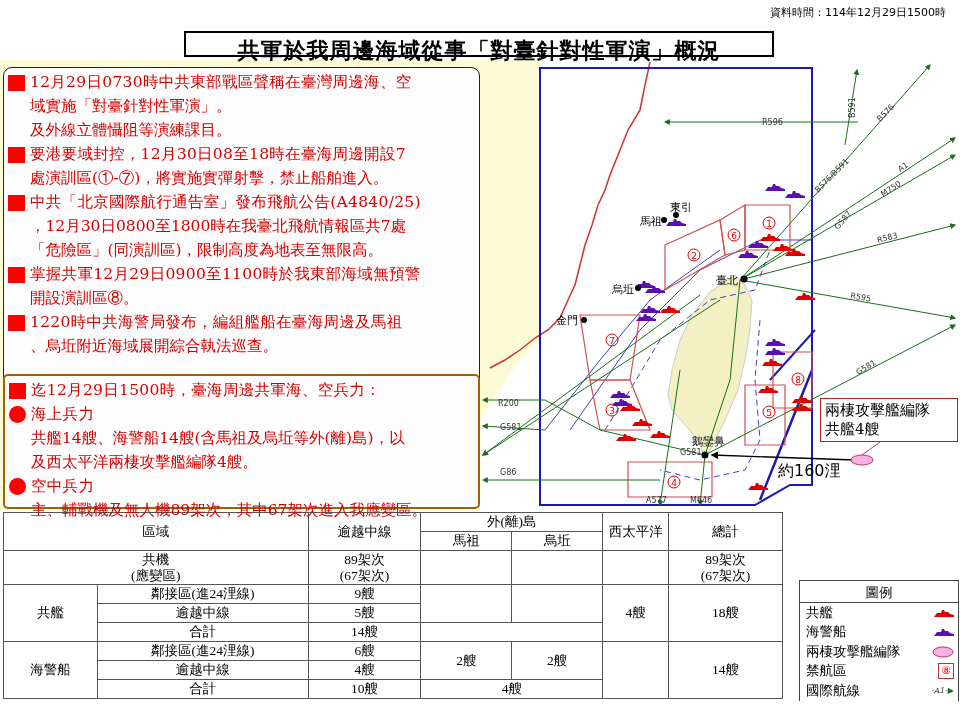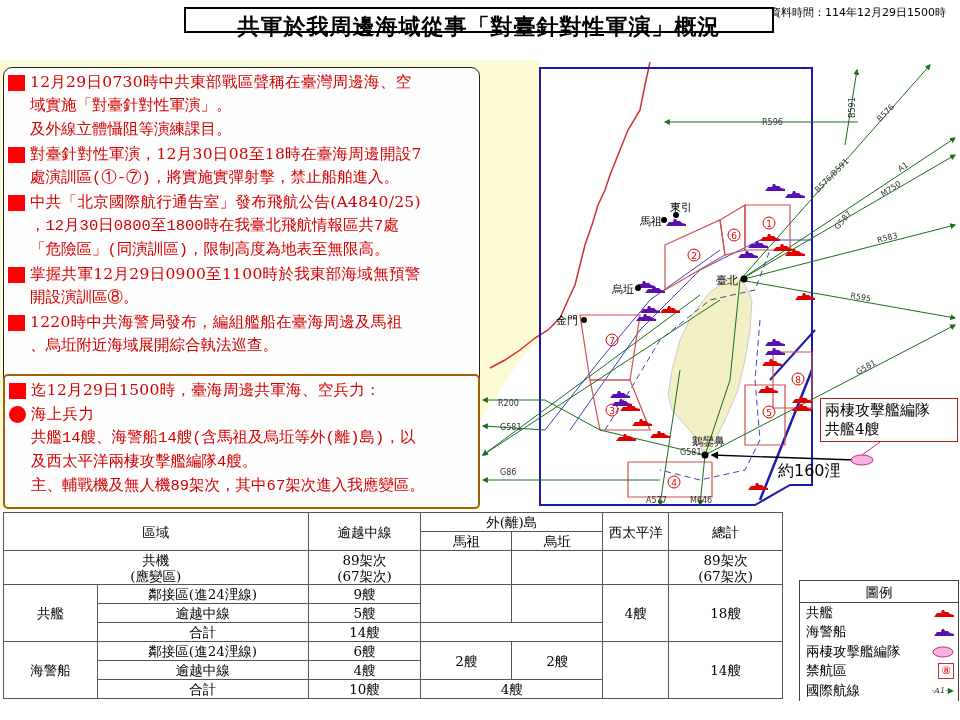--- a/index.html
+++ b/index.html
@@ -1,27 +1,27 @@
 <!DOCTYPE html>
 <html><head>
 <meta charset="utf-8">
 <style>
   * { box-sizing: border-box; margin: 0; padding: 0; }
   body { width: 960px; height: 720px; background: #fff; font-family: "DejaVu Serif", "Liberation Serif", serif; position: relative; overflow: hidden; }
   .ts { position: absolute; right: 14px; top: 5px; font-size: 11px; font-family: "DejaVu Sans", "Liberation Sans", sans-serif; font-weight: normal; color: #000; }
-  .title { position: absolute; left: 184px; top: 7px; width: 590px; height: 26px; border: 2px solid #000; background: #fff; font-size: 22px; font-weight: bold; text-align: center; line-height: 34px; letter-spacing: 1px; z-index: 5; }
+  .title { position: absolute; left: 184px; top: 31px; width: 590px; height: 26px; border: 2px solid #000; background: #fff; font-size: 22px; font-weight: bold; text-align: center; line-height: 34px; letter-spacing: 1px; z-index: 5; }
   .bg-land { position: absolute; left: 0; top: 60px; width: 540px; height: 450px; background: #fdfbd6; }
   .info1 { position: absolute; left: 3px; top: 67px; width: 477px; height: 348px; background: #fdfdfd; border: 1px solid #222; border-radius: 9px; padding: 2px 4px 0 4px; z-index: 4; }
   .info2 { position: absolute; left: 3px; top: 374px; width: 477px; height: 135px; background: #fdfdfd; border: 2px solid #a16207; border-radius: 5px; padding: 2px 4px 0 4px; z-index: 4; }
   .bul { color: #d40000; font-size: 15.5px; line-height: 24px; position: relative; padding-left: 22px; letter-spacing: 0.3px; }
   .bul .sq { position: absolute; left: 0; top: 5px; width: 17px; height: 16px; background: #f00; }
   .bul .dot { position: absolute; left: 0; top: 4px; width: 17px; height: 17px; background: #f00; border-radius: 50%; }
-  .ind { color: #d40000; font-size: 15.5px; line-height: 24px; padding-left: 22px; font-family: Liberation Mono, monospace; }
+  .ind { color: #d40000; font-size: 15.5px; line-height: 24px; padding-left: 22px; }
   .map { position: absolute; left: 480px; top: 60px; width: 480px; height: 450px; }
-  table.stats { position: absolute; left: 3px; top: 512px; width: 780px; border-collapse: collapse; font-size: 13.5px; }
+  table.stats { position: absolute; left: 3px; top: 512px; width: 780px; border-collapse: collapse; font-size: 13.5px; font-family: Liberation Serif, serif; }
   table.stats td { border: 1px solid #555; text-align: center; height: 19px; line-height: 16px; padding: 0; }
   .legend { position: absolute; left: 799px; top: 580px; width: 160px; border: 1px solid #444; border-bottom: none; font-size: 13.5px; }
   .legend .lh { text-align: center; border-bottom: 1px solid #444; height: 22px; line-height: 22px; }
   .legend .li { display: flex; justify-content: space-between; align-items: center; height: 19.5px; padding: 0 4px 0 6px; }
   .ship { display: inline-block; width: 20px; height: 8px; }
   .callout { position: absolute; left: 820px; top: 398px; width: 138px; height: 44px; border: 1px solid #b02020; background: #fff; font-size: 15px; line-height: 19px; padding: 2px 4px; }
 </style>
 </head>
 <body>
 
@@ -178,36 +178,37 @@
 
 <div class="callout">
   <div>兩棲攻擊艦編隊</div>
   <div>共艦4艘</div>
 </div>
 
 <div class="info1">
   <div class="bul"><span class="sq"></span><span>12月29日0730時中共東部戰區聲稱在臺灣周邊海、空</span></div>
   <div class="ind">域實施「對臺針對性軍演」。</div>
   <div class="ind">及外線立體懾阻等演練課目。</div>
-  <div class="bul"><span class="sq"></span><span>對臺針對性軍演，12月30日08至18時在臺海周邊開設7</span></div>
+  <div class="bul"><span class="sq"></span><span>要港要域封控，12月30日08至18時在臺海周邊開設7</span></div>
   <div class="ind">處演訓區(①-⑦)，將實施實彈射擊，禁止船舶進入。</div>
   <div class="bul"><span class="sq"></span><span>中共「北京國際航行通告室」發布飛航公告(A4840/25)</span></div>
   <div class="ind">，12月30日0800至1800時在我臺北飛航情報區共7處</div>
   <div class="ind">「危險區」(同演訓區)，限制高度為地表至無限高。</div>
   <div class="bul"><span class="sq"></span><span>掌握共軍12月29日0900至1100時於我東部海域無預警</span></div>
   <div class="ind">開設演訓區⑧。</div>
   <div class="bul"><span class="sq"></span><span>1220時中共海警局發布，編組艦船在臺海周邊及馬祖</span></div>
   <div class="ind">、烏坵附近海域展開綜合執法巡查。</div>
 </div>
 
 <div class="info2">
   <div class="bul"><span class="sq"></span><span>迄12月29日1500時，臺海周邊共軍海、空兵力：</span></div>
   <div class="bul"><span class="dot"></span><span>海上兵力</span></div>
   <div class="ind">共艦14艘、海警船14艘(含馬祖及烏坵等外(離)島)，以</div>
   <div class="ind">及西太平洋兩棲攻擊艦編隊4艘。</div>
+  <div class="bul"><span class="dot"></span><span>空中兵力</span></div>
   <div class="ind">主、輔戰機及無人機89架次，其中67架次進入我應變區。</div>
 </div>
 
 <table class="stats">
   <colgroup>
       <col style="width:94px">
       <col style="width:211px">
       <col style="width:113px">
       <col style="width:91px">
       <col style="width:91px">

